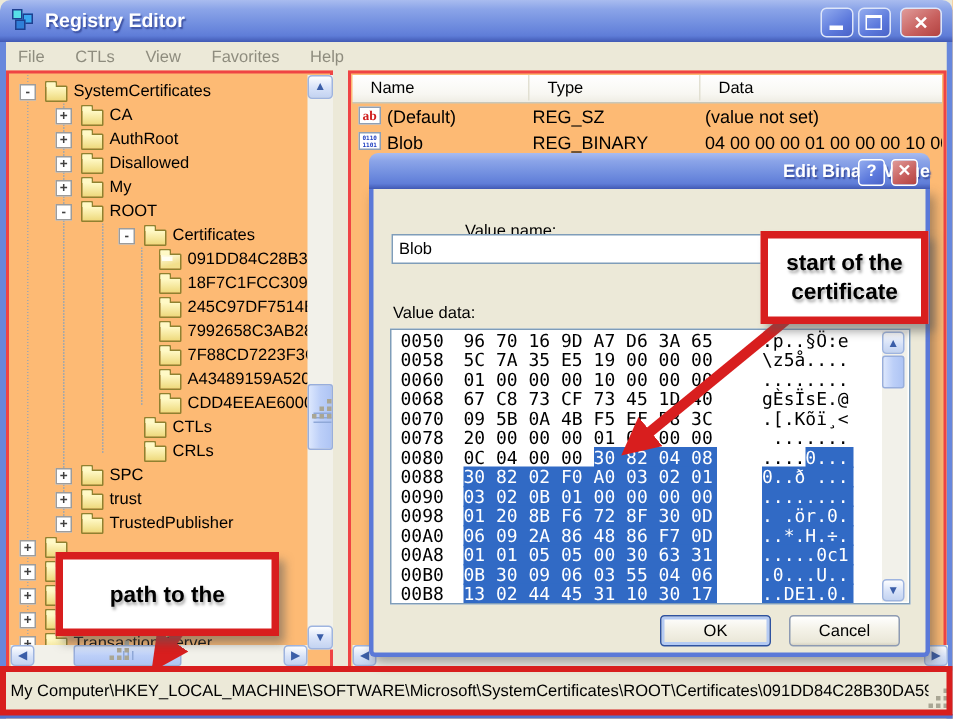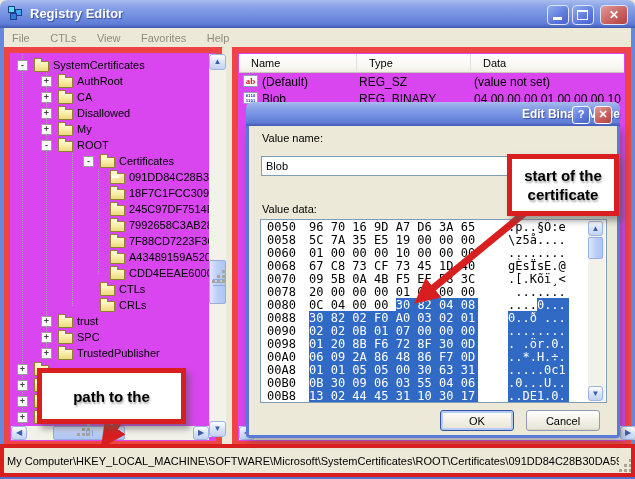--- a/index.html
+++ b/index.html
@@ -24,21 +24,21 @@
   .btn-max{left:572px;width:22px;background:linear-gradient(145deg,#93ACEF,#5C79DC 60%,#4A63C8);}
   .btn-x  {left:600px;width:28px;background:linear-gradient(145deg,#E09C9A,#C75E5C 60%,#B24240);}
   .btn-min::before{content:"";position:absolute;left:5px;bottom:4px;width:9px;height:3px;background:#fff;}
   .btn-max::before{content:"";position:absolute;left:4px;top:4px;width:9px;height:7px;
     border:1px solid #fff;border-top:2px solid #fff;}
   .btn-x::before{content:"\2715";position:absolute;left:0;right:0;top:2px;text-align:center;
     color:#fff;font-size:12px;font-weight:bold;}
   .menubar{position:absolute;left:4px;top:28px;right:4px;height:19px;background:#ECE9D8;}
   .menu-item{display:inline-block;padding:3px 8px 0 8px;font-size:11px;color:#8E8C7E;}
   
-  .pane{position:absolute;top:47px;background:#d946ef;border:6px solid #ef4444;box-sizing:border-box;}
+  .pane{position:absolute;top:47px;background:#fdba74;border:2px solid #ef4444;box-sizing:border-box;}
   #leftpane{left:4px;width:218px;height:400px;}
   #rightpane{left:232px;width:399px;height:400px;}
   .treeview{position:absolute;left:1px;top:1px;width:198px;height:383px;overflow:hidden;padding-top:3px;box-sizing:border-box;}
   .g{position:absolute;width:1px;background-image:repeating-linear-gradient(to bottom,#A8A8A8 0 1px,transparent 1px 2px);}
   .trow{height:16px;display:flex;align-items:center;font-size:11px;white-space:nowrap;position:relative;}
   .l1{padding-left:6px}.l2{padding-left:30px}.l3{padding-left:72px}.l4{padding-left:82px}
   .exp{width:9px;height:9px;border:1px solid #9C9C9C;background:#fff;margin-right:6px;flex:none;
     position:relative;font:bold 9px "Liberation Sans",sans-serif;color:#404040;text-align:center;line-height:8px;}
   .exp.plus::before{content:"+";}
   .exp.minus::before{content:"-";}
@@ -163,26 +163,26 @@
     <div class="g" style="left:87px;top:115px;height:105px;"></div>
 
     <div class="trow l1">
         <span class="exp minus"></span>
         <span class="fold"></span>
         <span class="tlabel">SystemCertificates</span>
       </div>
     <div class="trow l2">
         <span class="exp plus"></span>
         <span class="fold"></span>
+        <span class="tlabel">CA</span>
+      </div>
+    <div class="trow l2">
+        <span class="exp plus"></span>
+        <span class="fold"></span>
         <span class="tlabel">AuthRoot</span>
-      </div>
-    <div class="trow l2">
-        <span class="exp plus"></span>
-        <span class="fold"></span>
-        <span class="tlabel">CA</span>
       </div>
     <div class="trow l2">
         <span class="exp plus"></span>
         <span class="fold"></span>
         <span class="tlabel">Disallowed</span>
       </div>
     <div class="trow l2">
         <span class="exp plus"></span>
         <span class="fold"></span>
         <span class="tlabel">My</span>
@@ -238,26 +238,26 @@
         <span class="tlabel">CTLs</span>
       </div>
     <div class="trow l3">
         <span class="exp none"></span>
         <span class="fold"></span>
         <span class="tlabel">CRLs</span>
       </div>
     <div class="trow l2">
         <span class="exp plus"></span>
         <span class="fold"></span>
+        <span class="tlabel">SPC</span>
+      </div>
+    <div class="trow l2">
+        <span class="exp plus"></span>
+        <span class="fold"></span>
         <span class="tlabel">trust</span>
-      </div>
-    <div class="trow l2">
-        <span class="exp plus"></span>
-        <span class="fold"></span>
-        <span class="tlabel">SPC</span>
       </div>
     <div class="trow l2">
         <span class="exp plus"></span>
         <span class="fold"></span>
         <span class="tlabel">TrustedPublisher</span>
       </div>
     <div class="trow l1">
         <span class="exp plus"></span>
         <span class="fold"></span>
         <span class="tlabel"></span>
@@ -328,34 +328,34 @@
 
 <div class="statusbar">
   <div class="statusfield">My Computer\HKEY_LOCAL_MACHINE\SOFTWARE\Microsoft\SystemCertificates\ROOT\Certificates\091DD84C28B30DA59670</div>
   <div class="grip"></div>
 </div>
 
 <div id="dialog">
   <div class="dlg-title"><span>Edit Binary Value</span></div>
   <div class="dlg-btn dlg-help"></div>
   <div class="dlg-btn dlg-close"></div>
-  <div class="dlg-label" style="top:6px;">Value name:</div>
+  <div class="dlg-label" style="top:22px;margin-left:48px;">Value name:</div>
   <div id="valname">Blob</div>
   <div class="dlg-label" style="top:77px;">Value data:</div>
 
   <div id="hexbox">
     <div class="hrow"><span class="hoff">0050</span><span class="hhex"><span>96 70 16 9D A7 D6 3A 65</span></span><span class="hasc"><span>.p..§Ö:e</span></span></div>
     <div class="hrow"><span class="hoff">0058</span><span class="hhex"><span>5C 7A 35 E5 19 00 00 00</span></span><span class="hasc"><span>\z5å....</span></span></div>
     <div class="hrow"><span class="hoff">0060</span><span class="hhex"><span>01 00 00 00 10 00 00 00</span></span><span class="hasc"><span>........</span></span></div>
     <div class="hrow"><span class="hoff">0068</span><span class="hhex"><span>67 C8 73 CF 73 45 1D 40</span></span><span class="hasc"><span>gÈsÏsE.@</span></span></div>
     <div class="hrow"><span class="hoff">0070</span><span class="hhex"><span>09 5B 0A 4B F5 EF B8 3C</span></span><span class="hasc"><span>.[.Kõï¸&lt;</span></span></div>
     <div class="hrow"><span class="hoff">0078</span><span class="hhex"><span>20 00 00 00 01 00 00 00</span></span><span class="hasc"><span> .......</span></span></div>
     <div class="hrow"><span class="hoff">0080</span><span class="hhex"><span>0C 04 00 00 </span><span class="selseg">30 82 04 08</span></span><span class="hasc"><span>....</span><span class="selseg">0...</span></span></div>
     <div class="hrow"><span class="hoff">0088</span><span class="hhex"><span></span><span class="selseg">30 82 02 F0 A0 03 02 01</span></span><span class="hasc"><span></span><span class="selseg">0..ð ...</span></span></div>
-    <div class="hrow"><span class="hoff">0090</span><span class="hhex"><span></span><span class="selseg">02 02 0B 01 07 00 00 00</span></span><span class="hasc"><span></span><span class="selseg">........</span></span></div>
+    <div class="hrow"><span class="hoff">0090</span><span class="hhex"><span></span><span class="selseg">03 02 0B 01 00 00 00 00</span></span><span class="hasc"><span></span><span class="selseg">........</span></span></div>
     <div class="hrow"><span class="hoff">0098</span><span class="hhex"><span></span><span class="selseg">01 20 8B F6 72 8F 30 0D</span></span><span class="hasc"><span></span><span class="selseg">. .ör.0.</span></span></div>
     <div class="hrow"><span class="hoff">00A0</span><span class="hhex"><span></span><span class="selseg">06 09 2A 86 48 86 F7 0D</span></span><span class="hasc"><span></span><span class="selseg">..*.H.÷.</span></span></div>
     <div class="hrow"><span class="hoff">00A8</span><span class="hhex"><span></span><span class="selseg">01 01 05 05 00 30 63 31</span></span><span class="hasc"><span></span><span class="selseg">.....0c1</span></span></div>
     <div class="hrow"><span class="hoff">00B0</span><span class="hhex"><span></span><span class="selseg">0B 30 09 06 03 55 04 06</span></span><span class="hasc"><span></span><span class="selseg">.0...U..</span></span></div>
     <div class="hrow"><span class="hoff">00B8</span><span class="hhex"><span></span><span class="selseg">13 02 44 45 31 10 30 17</span></span><span class="hasc"><span></span><span class="selseg">..DE1.0.</span></span></div>
     <div class="hexsb">
       <div class="sb-btn up" style="left:0;top:0;width:15px;height:15px;"></div>
       <div class="sb-thumb" style="left:0;top:16px;width:15px;height:22px;"></div>
       <div class="sb-btn down" style="left:0;bottom:0;width:15px;height:15px;"></div>
     </div>

